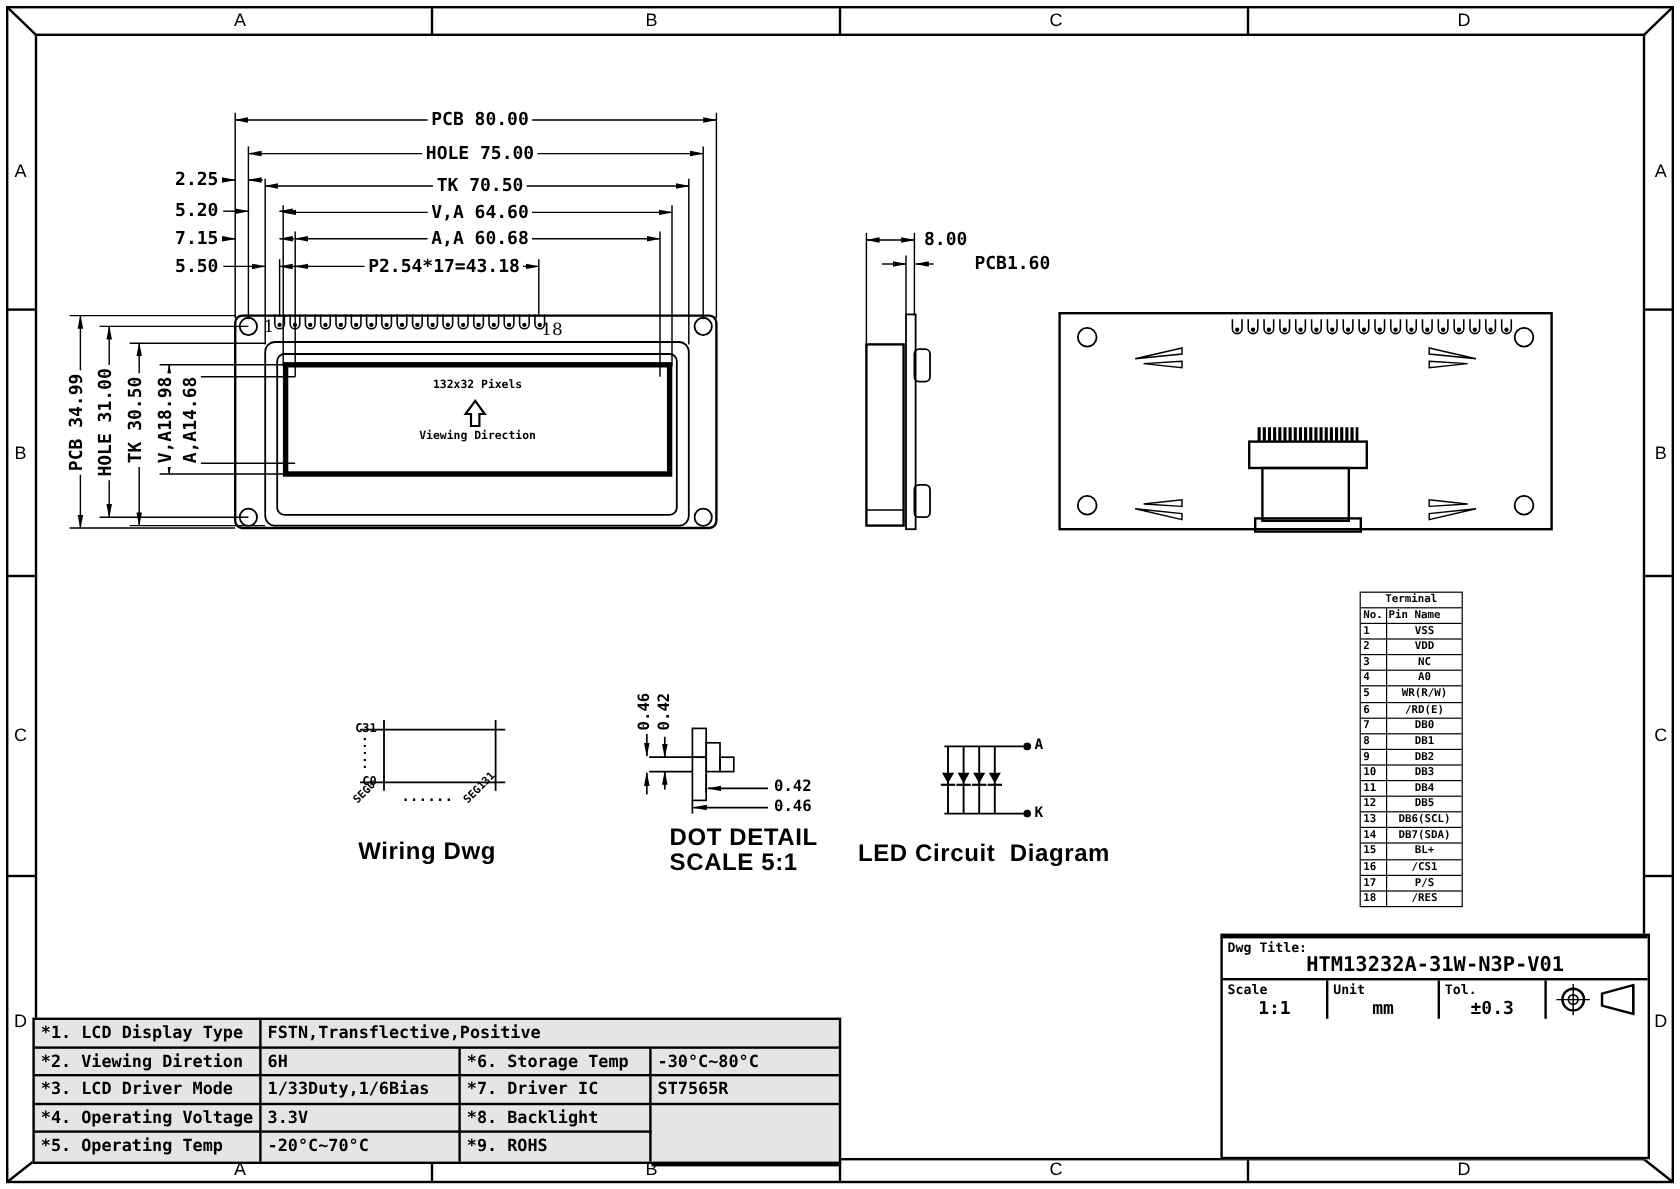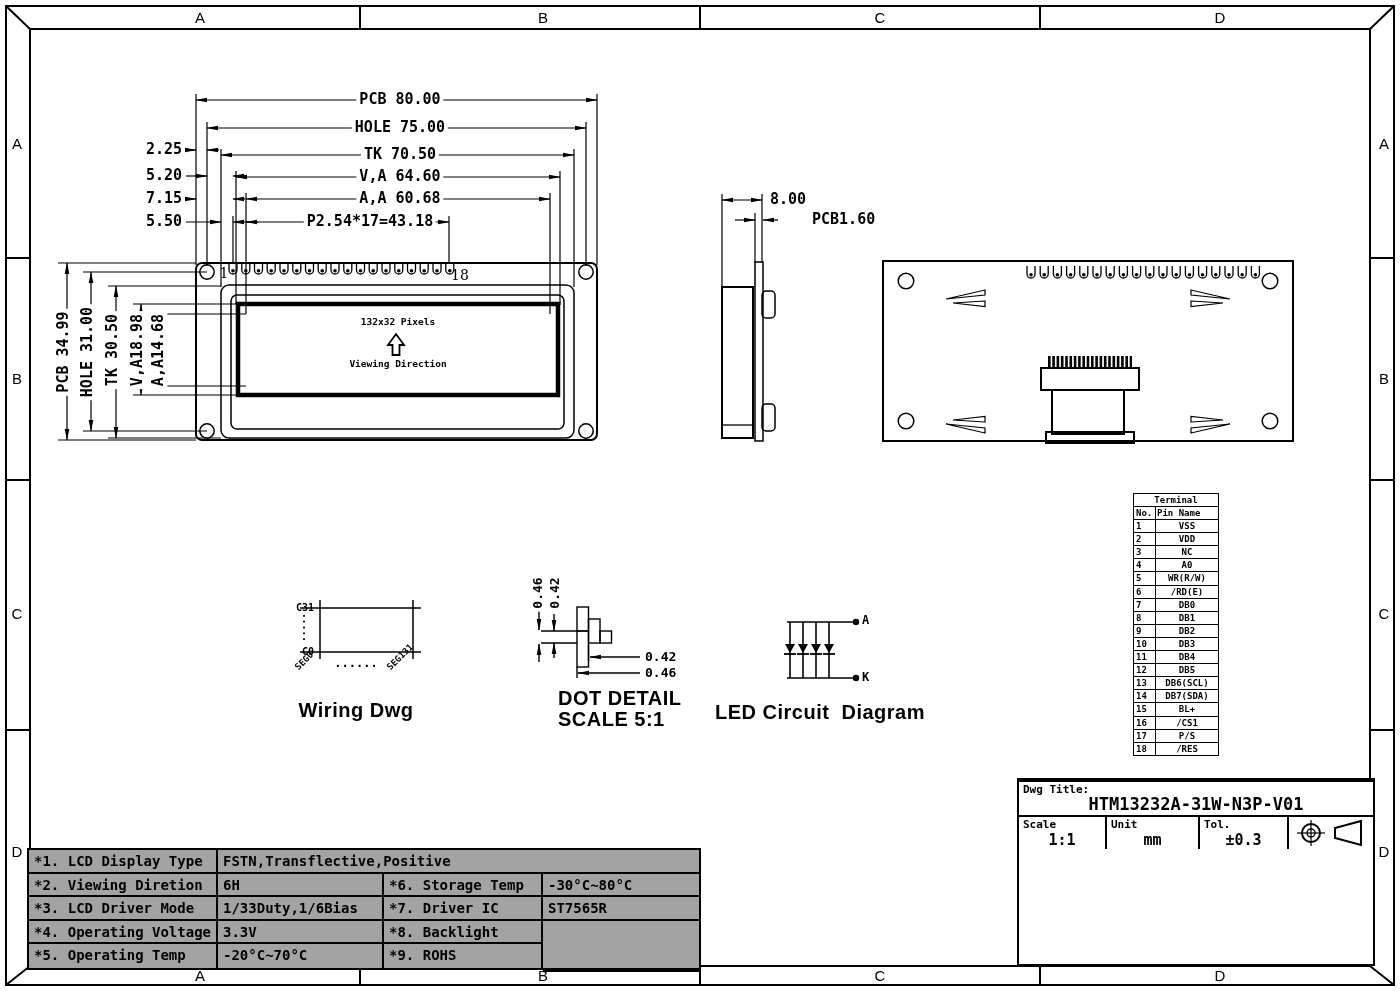--- a/index.html
+++ b/index.html
@@ -25,21 +25,21 @@
   #termtab{position:absolute;left:1133px;top:493px;width:86px;background:#fff;border:1.5px solid #000;
            display:grid;grid-template-columns:22px 1fr;z-index:3;box-sizing:border-box;
            font:bold 9px/12px "DejaVu Sans Mono",monospace;}
   #termtab .tt{grid-column:1/3;text-align:center;border-bottom:1.5px solid #000;height:12px;}
   #termtab .th{border-bottom:1.5px solid #000;height:12px;padding-left:1px;}
   #termtab .no{border-right:1.5px solid #000;border-bottom:1.2px solid #000;height:12.1px;padding-left:2px;}
   #termtab .pn{border-bottom:1.2px solid #000;height:12.1px;text-align:center;}
   #termtab .last{border-bottom:none;}
 
   
-  #spec{position:absolute;left:27px;top:848px;width:674px;background:#a3a3a3;border:2.5px solid #000;
+  #spec{position:absolute;left:27px;top:848px;width:674px;background:#e5e5e5;border:2.5px solid #000;
         display:grid;grid-template-columns:189px 166px 159px 1fr;grid-auto-rows:23.5px;z-index:3;
         box-sizing:border-box;font:bold 14px/22px "DejaVu Sans Mono",monospace;}
   #spec .c{border-right:2px solid #000;border-bottom:2px solid #000;padding:0 0 0 5px;overflow:hidden;white-space:nowrap;}
   #spec .ce{border-right:none;}
   #spec .cb{border-bottom:none;}
   #spec .span3{grid-column:2/5;}
   #spec .two{font:bold 10px/11px "DejaVu Sans Mono",monospace;padding-top:1px;margin-top:48px;}
 
   
   #tblock{position:absolute;left:1017px;top:778px;width:358px;height:188px;background:#fff;

